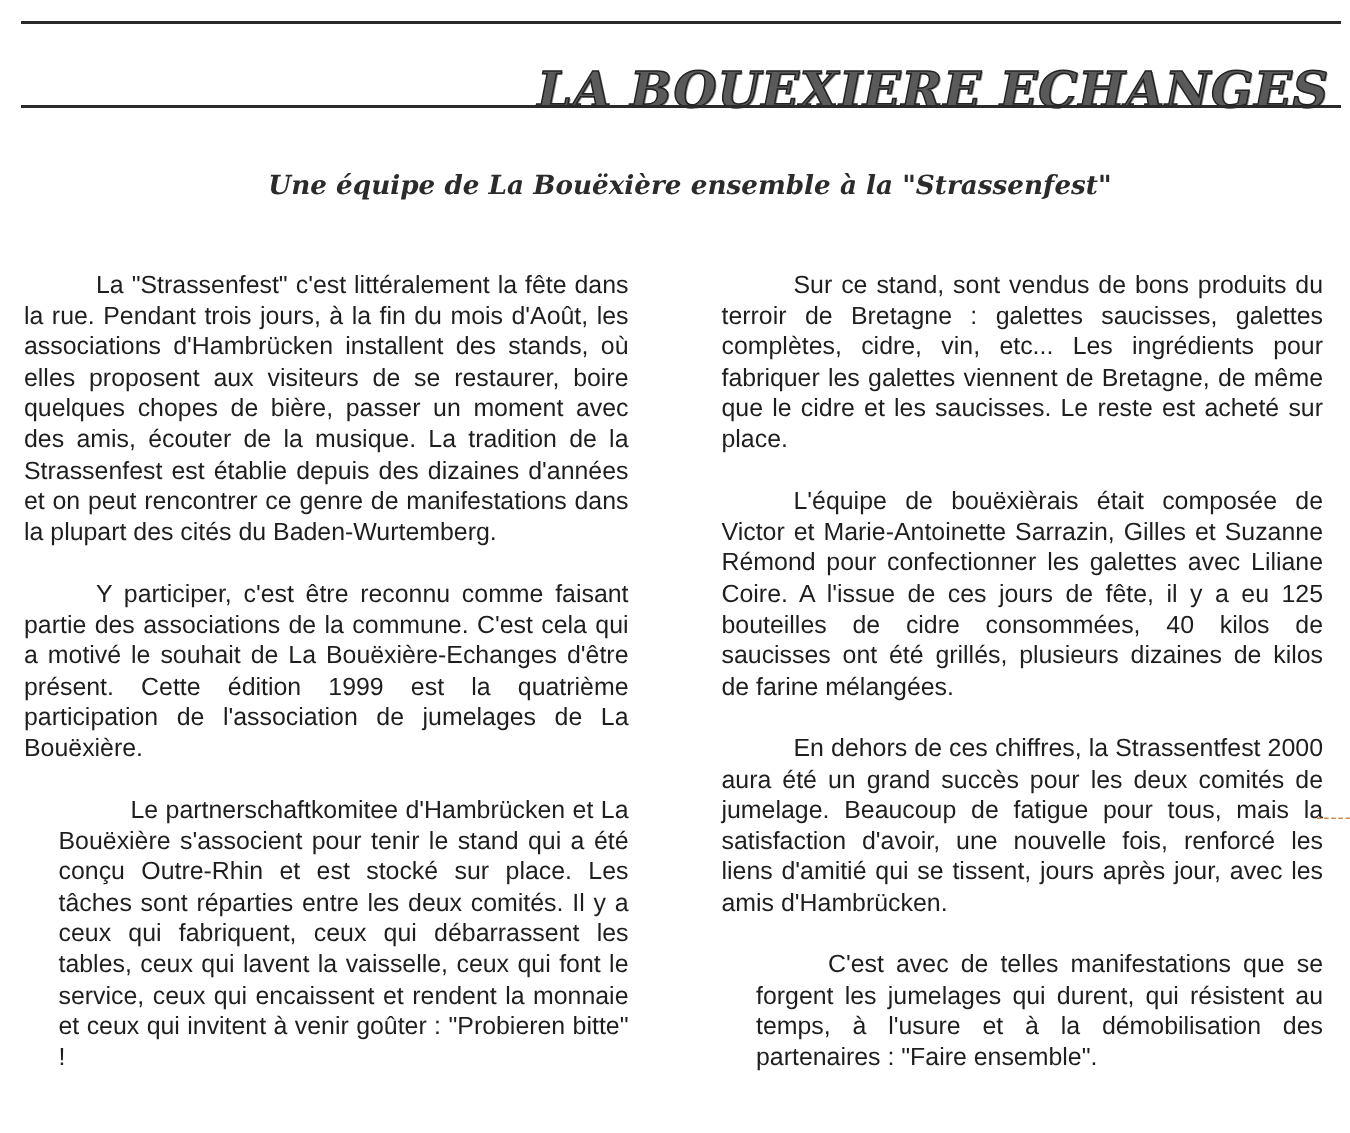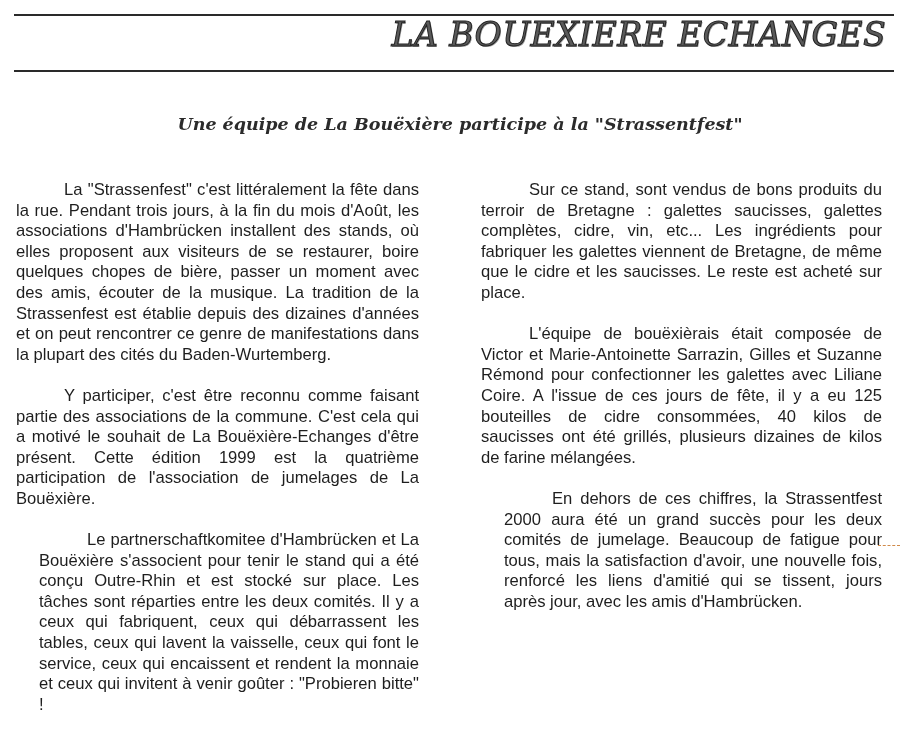--- a/index.html
+++ b/index.html
@@ -18,25 +18,25 @@
       position: absolute;
       left: 14px;
       width: 880px;
       height: 2px;
       background: #2a2a2a;
     }
     .rule.top { top: 14px; }
     .rule.bottom { top: 70px; }
     .masthead {
       position: absolute;
-      top: 15px;
+      top: 40px;
       right: 14px;
       font-family: "DejaVu Serif", serif;
       font-style: italic;
-      font-weight: normal;
+      font-weight: bold;
       font-size: 33px;
       letter-spacing: 0.5px;
       color: #5a5a5a;
       -webkit-text-stroke: 1px #222;
       text-shadow: 1px 1px 0 #999;
       white-space: nowrap;
       margin-left: 13px;
     }
     .headline {
       position: absolute;
@@ -76,28 +76,29 @@
     }
   </style>
 </head>
 <body>
 
 <div class="rule top"></div>
 <div class="masthead">LA BOUEXIERE ECHANGES</div>
 <div class="rule bottom"></div>
 
 <div class="headline">
-  <div>Une équipe de La Bouëxière participe à la "Strassentfest"</div>
+  <div>Une équipe de La Bouëxière ensemble à la "Strassenfest"</div>
 </div>
 
 <div class="col left">
   <p>La "Strassenfest" c'est littéralement la fête dans la rue. Pendant trois jours, à la fin du mois d'Août, les associations d'Hambrücken installent des stands, où elles proposent aux visiteurs de se restaurer, boire quelques chopes de bière, passer un moment avec des amis, écouter de la musique. La tradition de la Strassenfest est établie depuis des dizaines d'années et on peut rencontrer ce genre de manifestations dans la plupart des cités du Baden-Wurtemberg.</p>
   <p>Y participer, c'est être reconnu comme faisant partie des associations de la commune. C'est cela qui a motivé le souhait de La Bouëxière-Echanges d'être présent. Cette édition 1999 est la quatrième participation de l'association de jumelages de La Bouëxière.</p>
   <p>Le partnerschaftkomitee d'Hambrücken et La Bouëxière s'associent pour tenir le stand qui a été conçu Outre-Rhin et est stocké sur place. Les tâches sont réparties entre les deux comités. Il y a ceux qui fabriquent, ceux qui débarrassent les tables, ceux qui lavent la vaisselle, ceux qui font le service, ceux qui encaissent et rendent la monnaie et ceux qui invitent à venir goûter : "Probieren bitte" !</p>
 </div>
 
 <div class="col right">
   <p>Sur ce stand, sont vendus de bons produits du terroir de Bretagne : galettes saucisses, galettes complètes, cidre, vin, etc... Les ingrédients pour fabriquer les galettes viennent de Bretagne, de même que le cidre et les saucisses. Le reste est acheté sur place.</p>
   <p>L'équipe de bouëxièrais était composée de Victor et Marie-Antoinette Sarrazin, Gilles et Suzanne Rémond pour confectionner les galettes avec Liliane Coire. A l'issue de ces jours de fête, il y a eu 125 bouteilles de cidre consommées, 40 kilos de saucisses ont été grillés, plusieurs dizaines de kilos de farine mélangées.</p>
   <p>En dehors de ces chiffres, la Strassentfest 2000 aura été un grand succès pour les deux comités de jumelage. Beaucoup de fatigue pour tous, mais la satisfaction d'avoir, une nouvelle fois, renforcé les liens d'amitié qui se tissent, jours après jour, avec les amis d'Hambrücken.</p>
+  <p>C'est avec de telles manifestations que se forgent les jumelages qui durent, qui résistent au temps, à l'usure et à la démobilisation des partenaires : "Faire ensemble".</p>
 </div>
 
 <div class="margin-mark"></div>
 
 </body></html>

